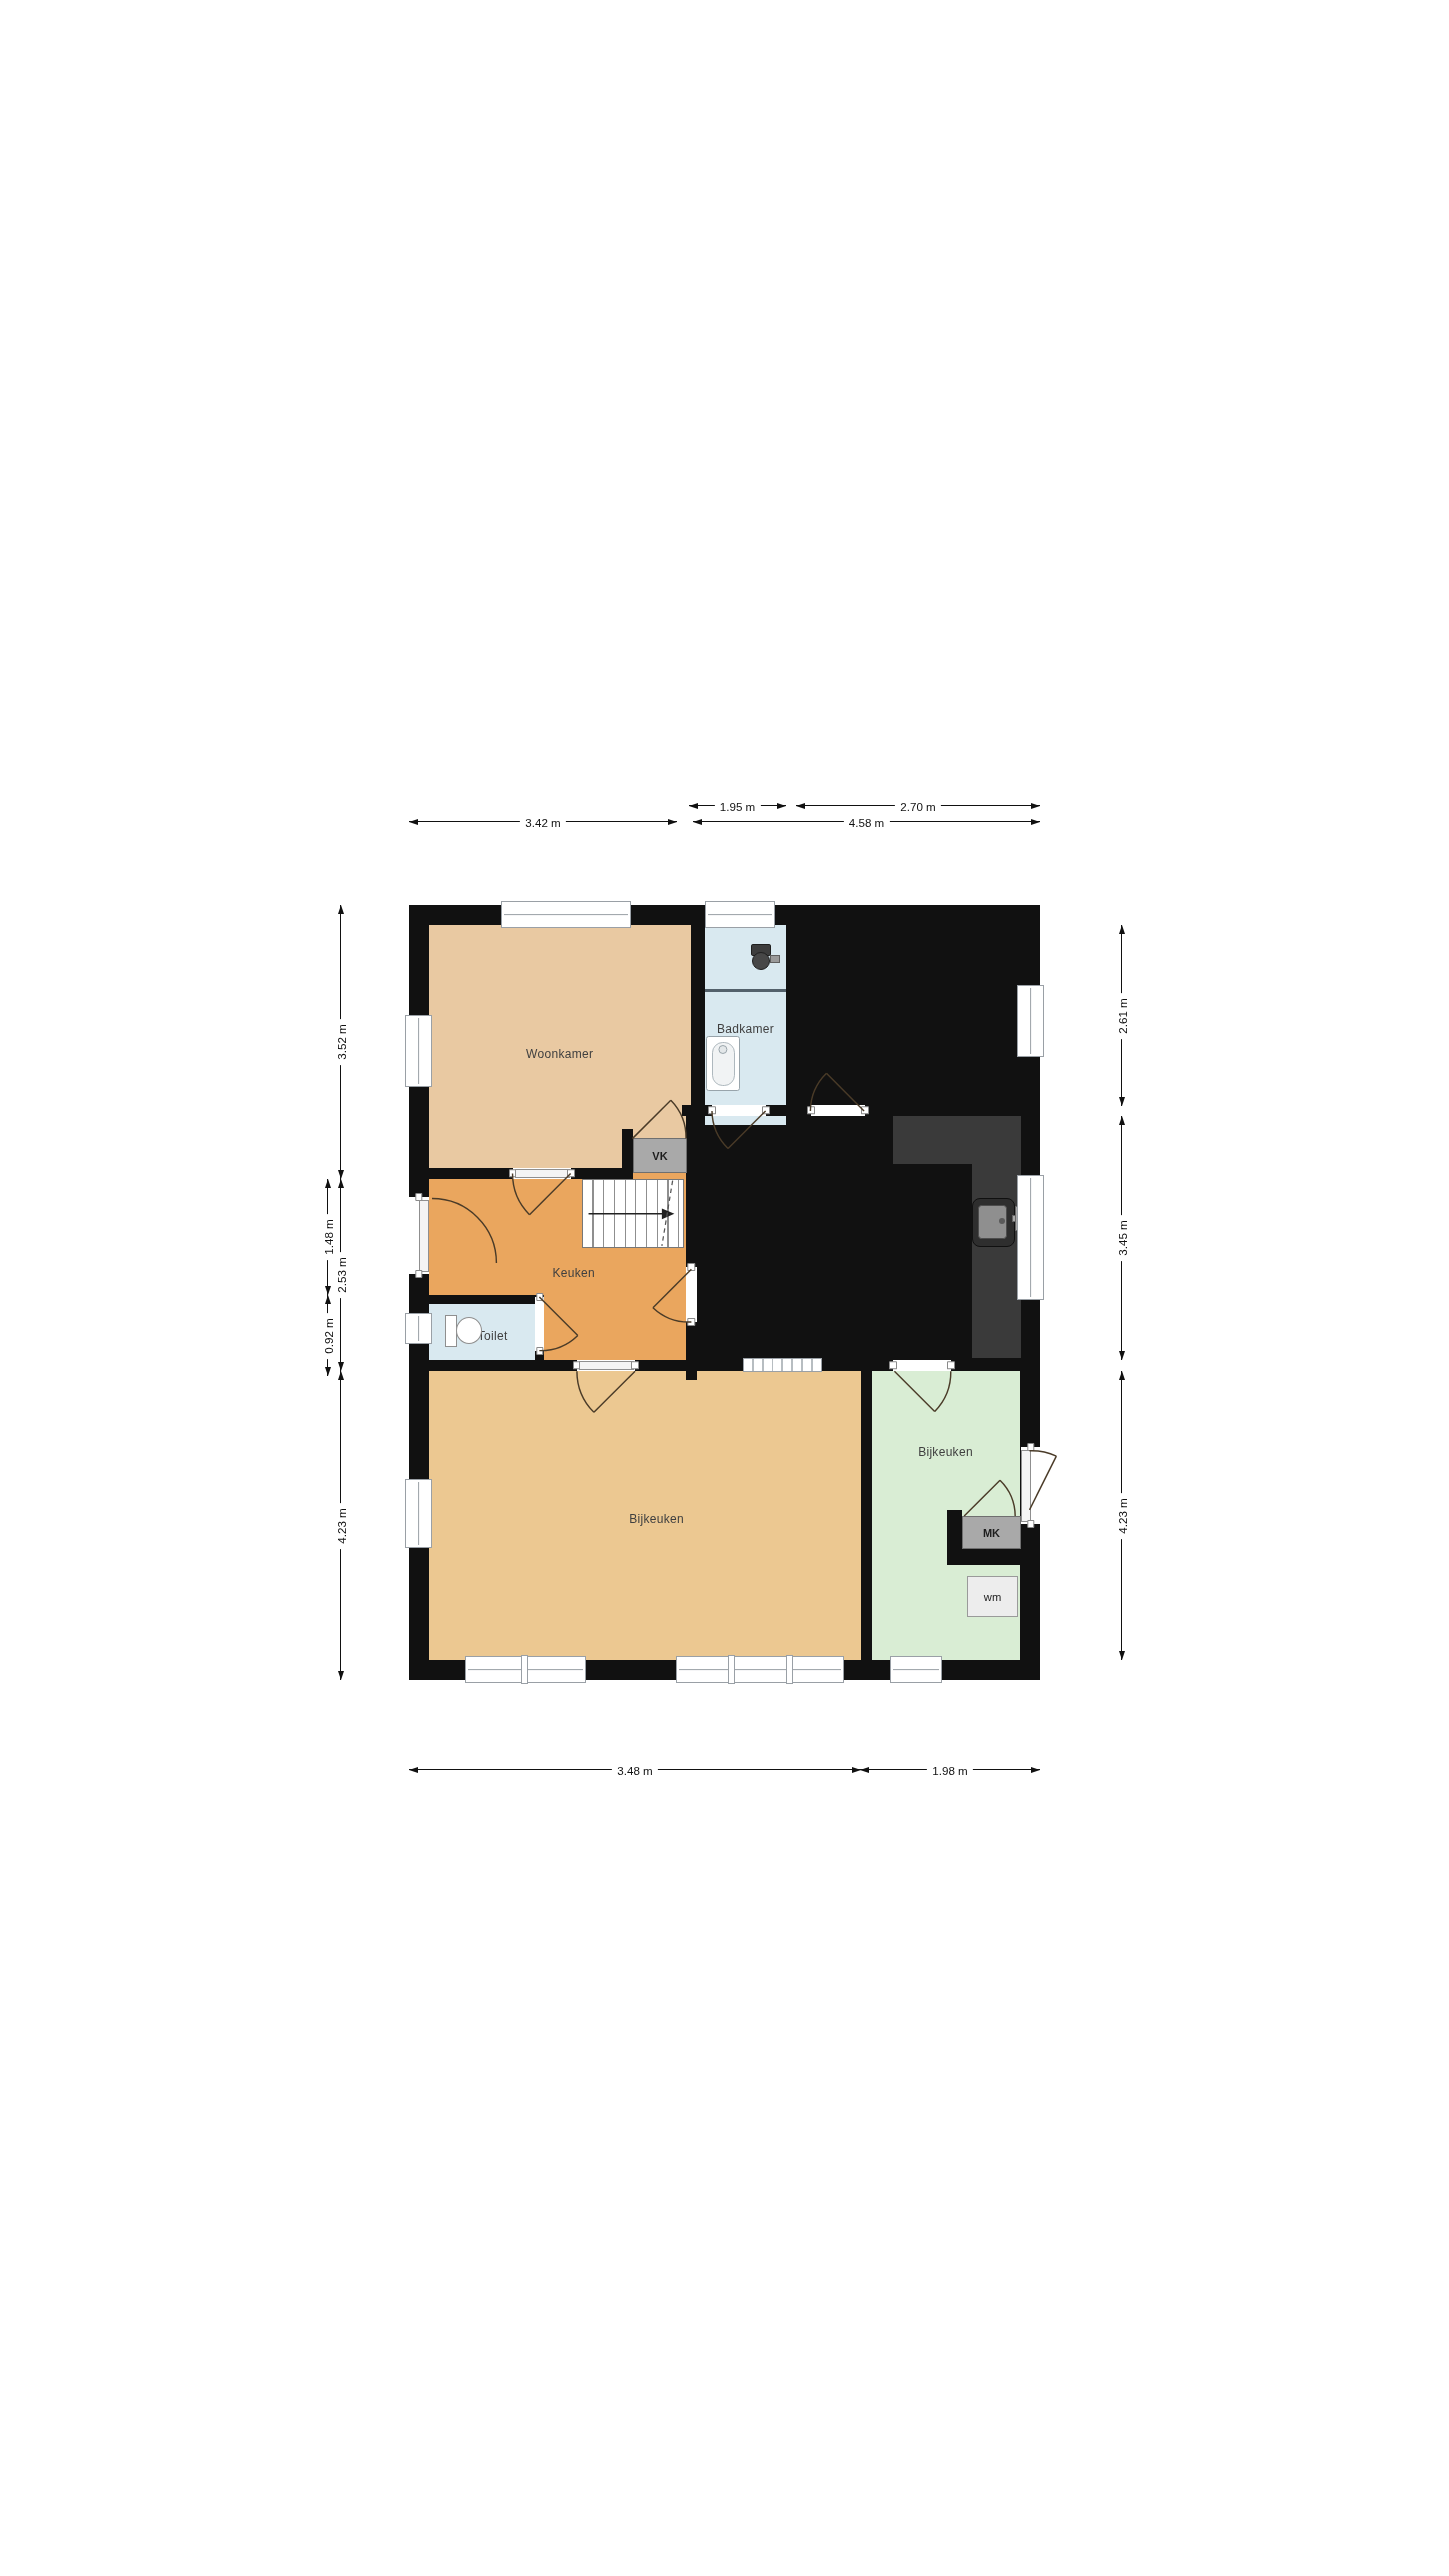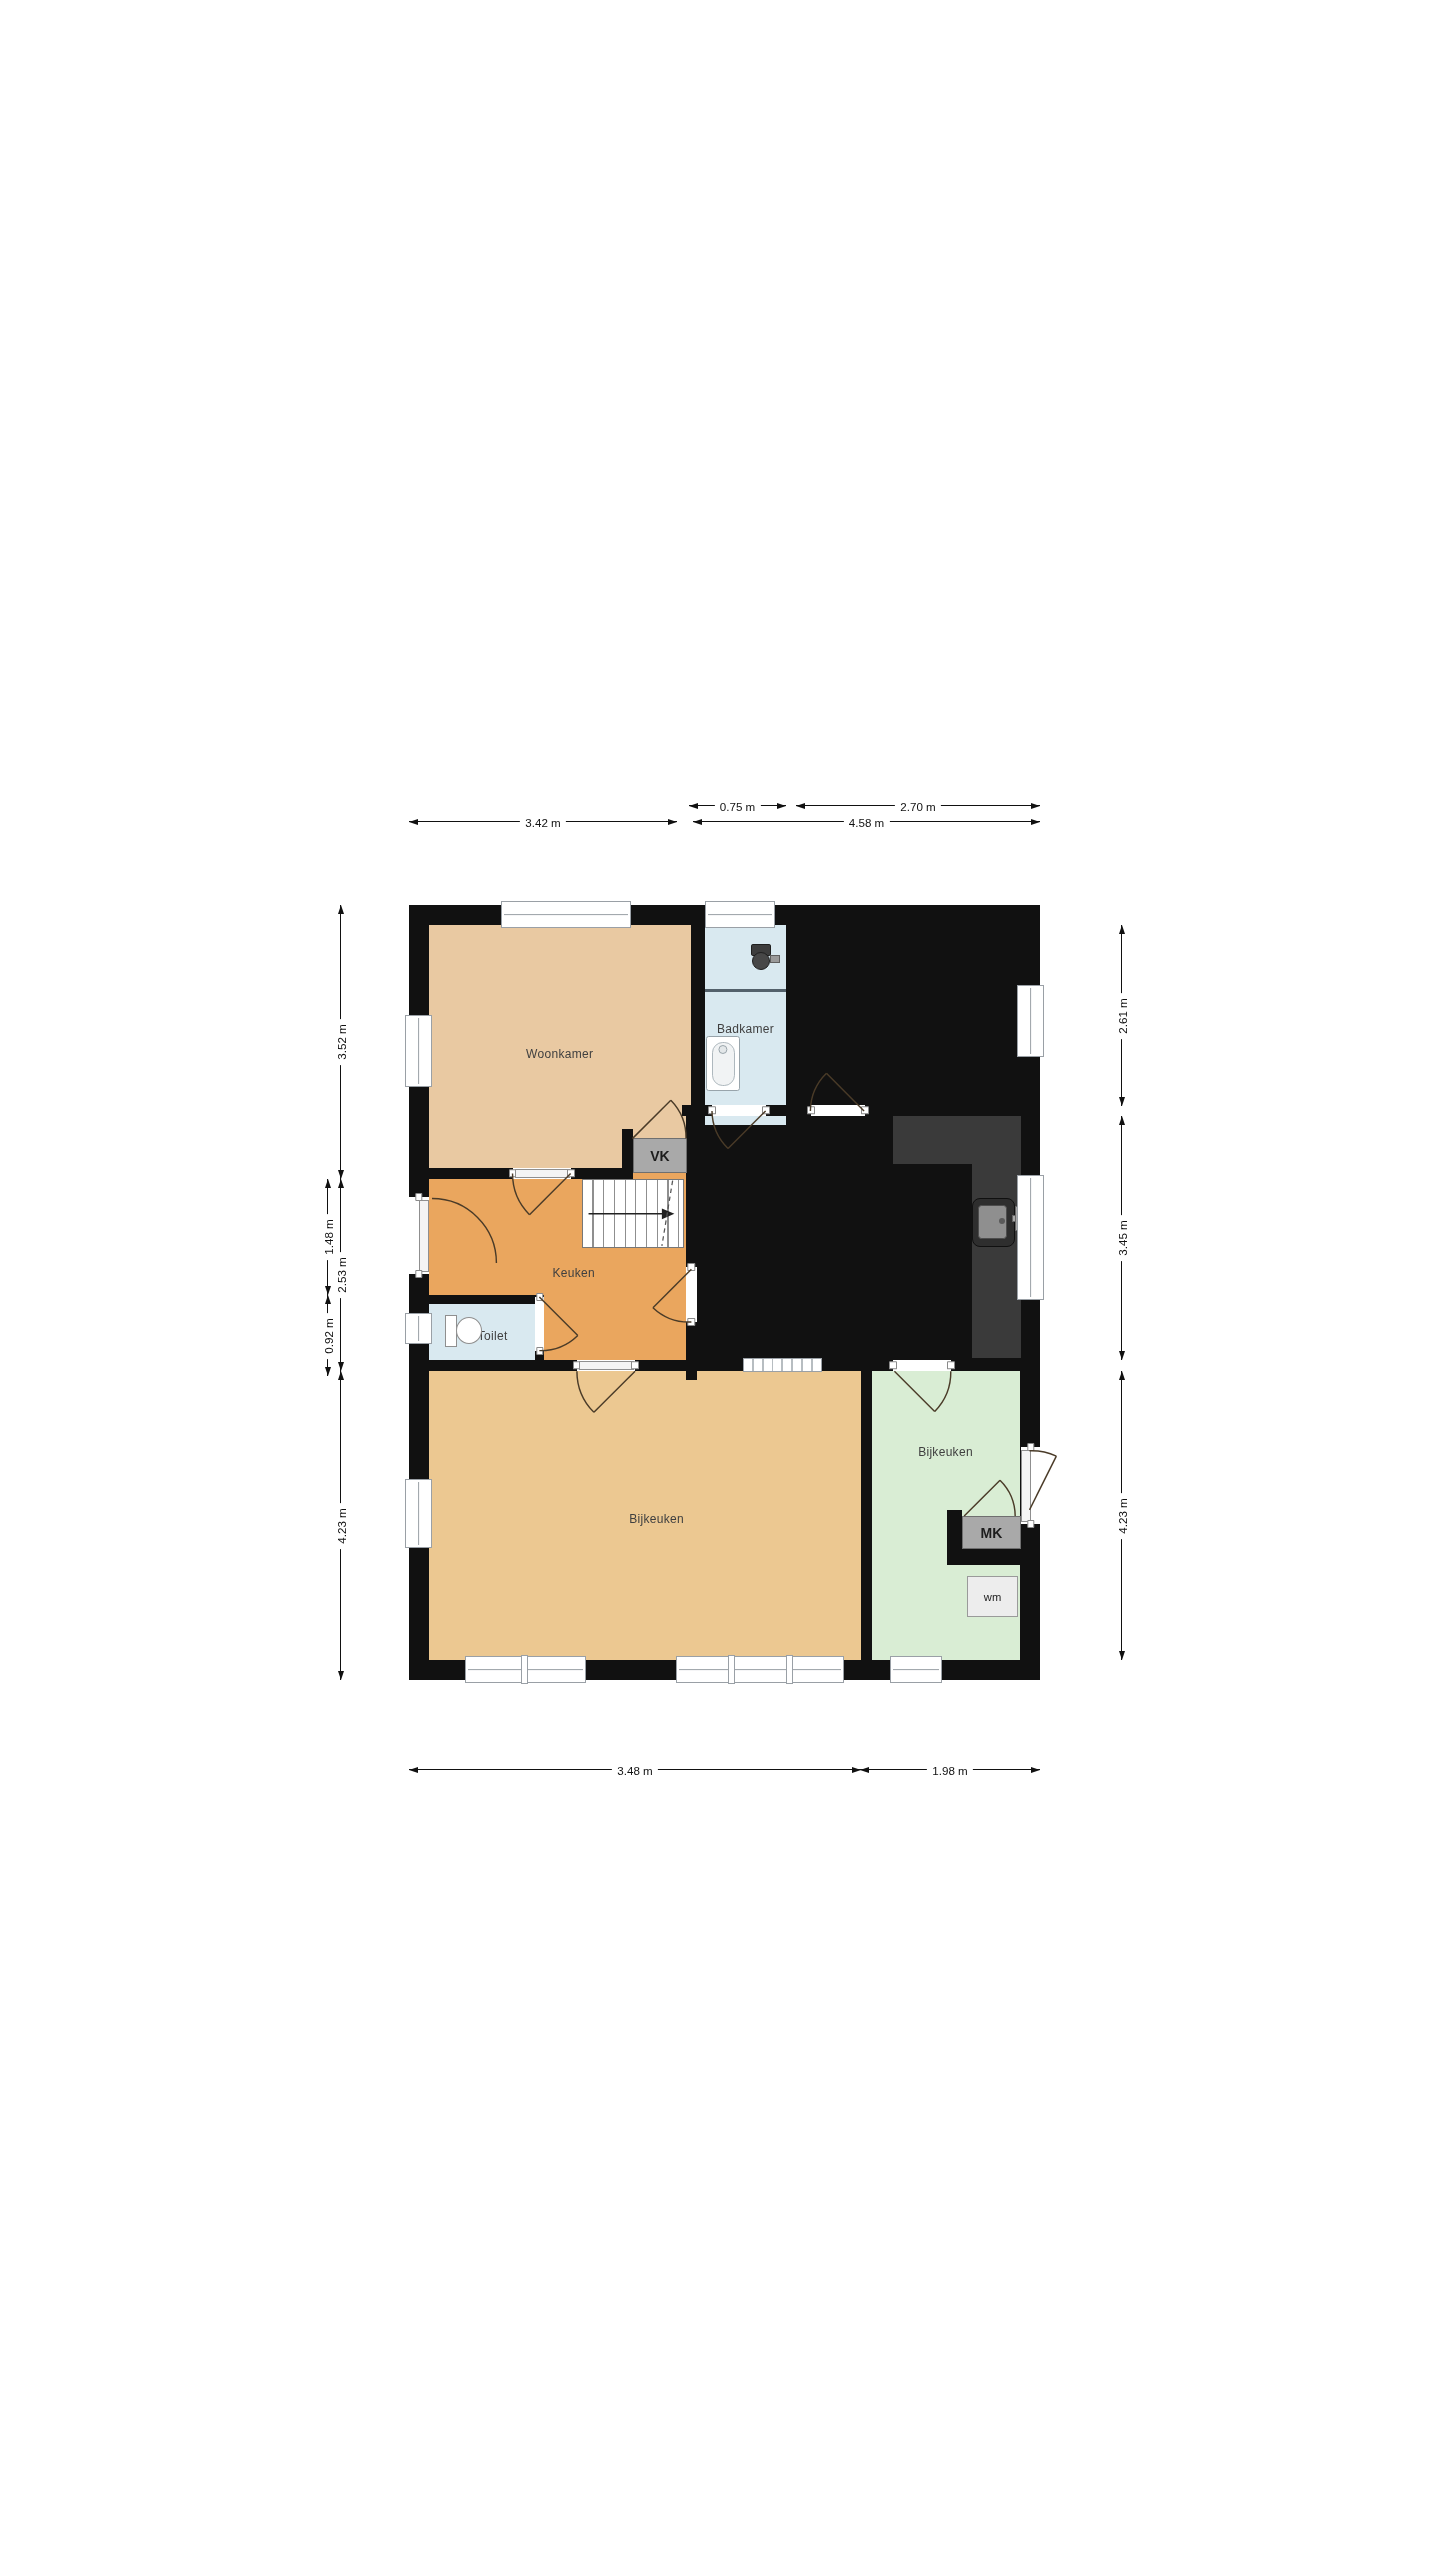--- a/index.html
+++ b/index.html
@@ -25,21 +25,21 @@
   .gap.h::before{left:-3.6px;top:50%;transform:translateY(-50%);}
   .gap.h::after{right:-3.6px;top:50%;transform:translateY(-50%);}
   .gap.v::before{top:-3.6px;left:50%;transform:translateX(-50%);}
   .gap.v::after{bottom:-3.6px;left:50%;transform:translateX(-50%);}
   .slab{position:absolute;background:#f4f4f4;border:0.9px solid #8f8f8f;box-sizing:border-box;}
   .hatch{position:absolute;background:repeating-linear-gradient(90deg,#ffffff 0 8px,#b7bdc1 8px 9.8px);
          border:0.9px solid var(--window_frame);box-sizing:border-box;}
   
   .closet{position:absolute;background:var(--closet_fill);border:1.8px solid var(--closet_border);
           box-sizing:border-box;display:flex;align-items:center;justify-content:center;
-          font-size:14px;font-weight:700;color:#1d1d1d;}
+          font-size:11px;font-weight:700;color:#1d1d1d;}
   .appliance{position:absolute;background:#ededed;border:0.9px solid #9a9a9a;box-sizing:border-box;
           display:flex;align-items:center;justify-content:center;font-size:11.2px;color:#222;}
   
   .stairs{position:absolute;background:
       repeating-linear-gradient(90deg,transparent 0 9.4px,#8f8f8f 9.4px 10.7px),#fff;
       border:1.3px solid #777;box-sizing:border-box;}
   
   .tub{position:absolute;background:#fff;border:1.3px solid #98a4ab;border-radius:2.7px;box-sizing:border-box;}
   .tub .inner{position:absolute;left:4.5px;right:4.5px;top:4.5px;bottom:4.5px;background:#f1f3f4;
       border:0.9px solid #aeb8be;border-radius:10.7px;}
@@ -227,21 +227,21 @@
     </g>
 
     <g>
       <line x1="658" y1="1357" x2="742" y2="1357" stroke="#222" stroke-width="1.6"></line>
       <polygon points="740,1351 754,1357 740,1363" fill="#222"></polygon>
       <line x1="752" y1="1320" x2="740" y2="1393" stroke="#555" stroke-width="1.4" stroke-dasharray="5,4"></line>
     </g>
   </svg>
 
   <div class="dim-h" style="left:689px;top:805px;width:97px">
-    <span class="dlabel">0.75 m</span>
+    <span class="dlabel">1.95 m</span>
   </div>
   <div class="dim-h" style="left:796px;top:805px;width:244px">
     <span class="dlabel">2.70 m</span>
   </div>
   <div class="dim-h" style="left:409px;top:821px;width:268px">
     <span class="dlabel">3.42 m</span>
   </div>
   <div class="dim-h" style="left:693px;top:821px;width:347px">
     <span class="dlabel">4.58 m</span>
   </div>

